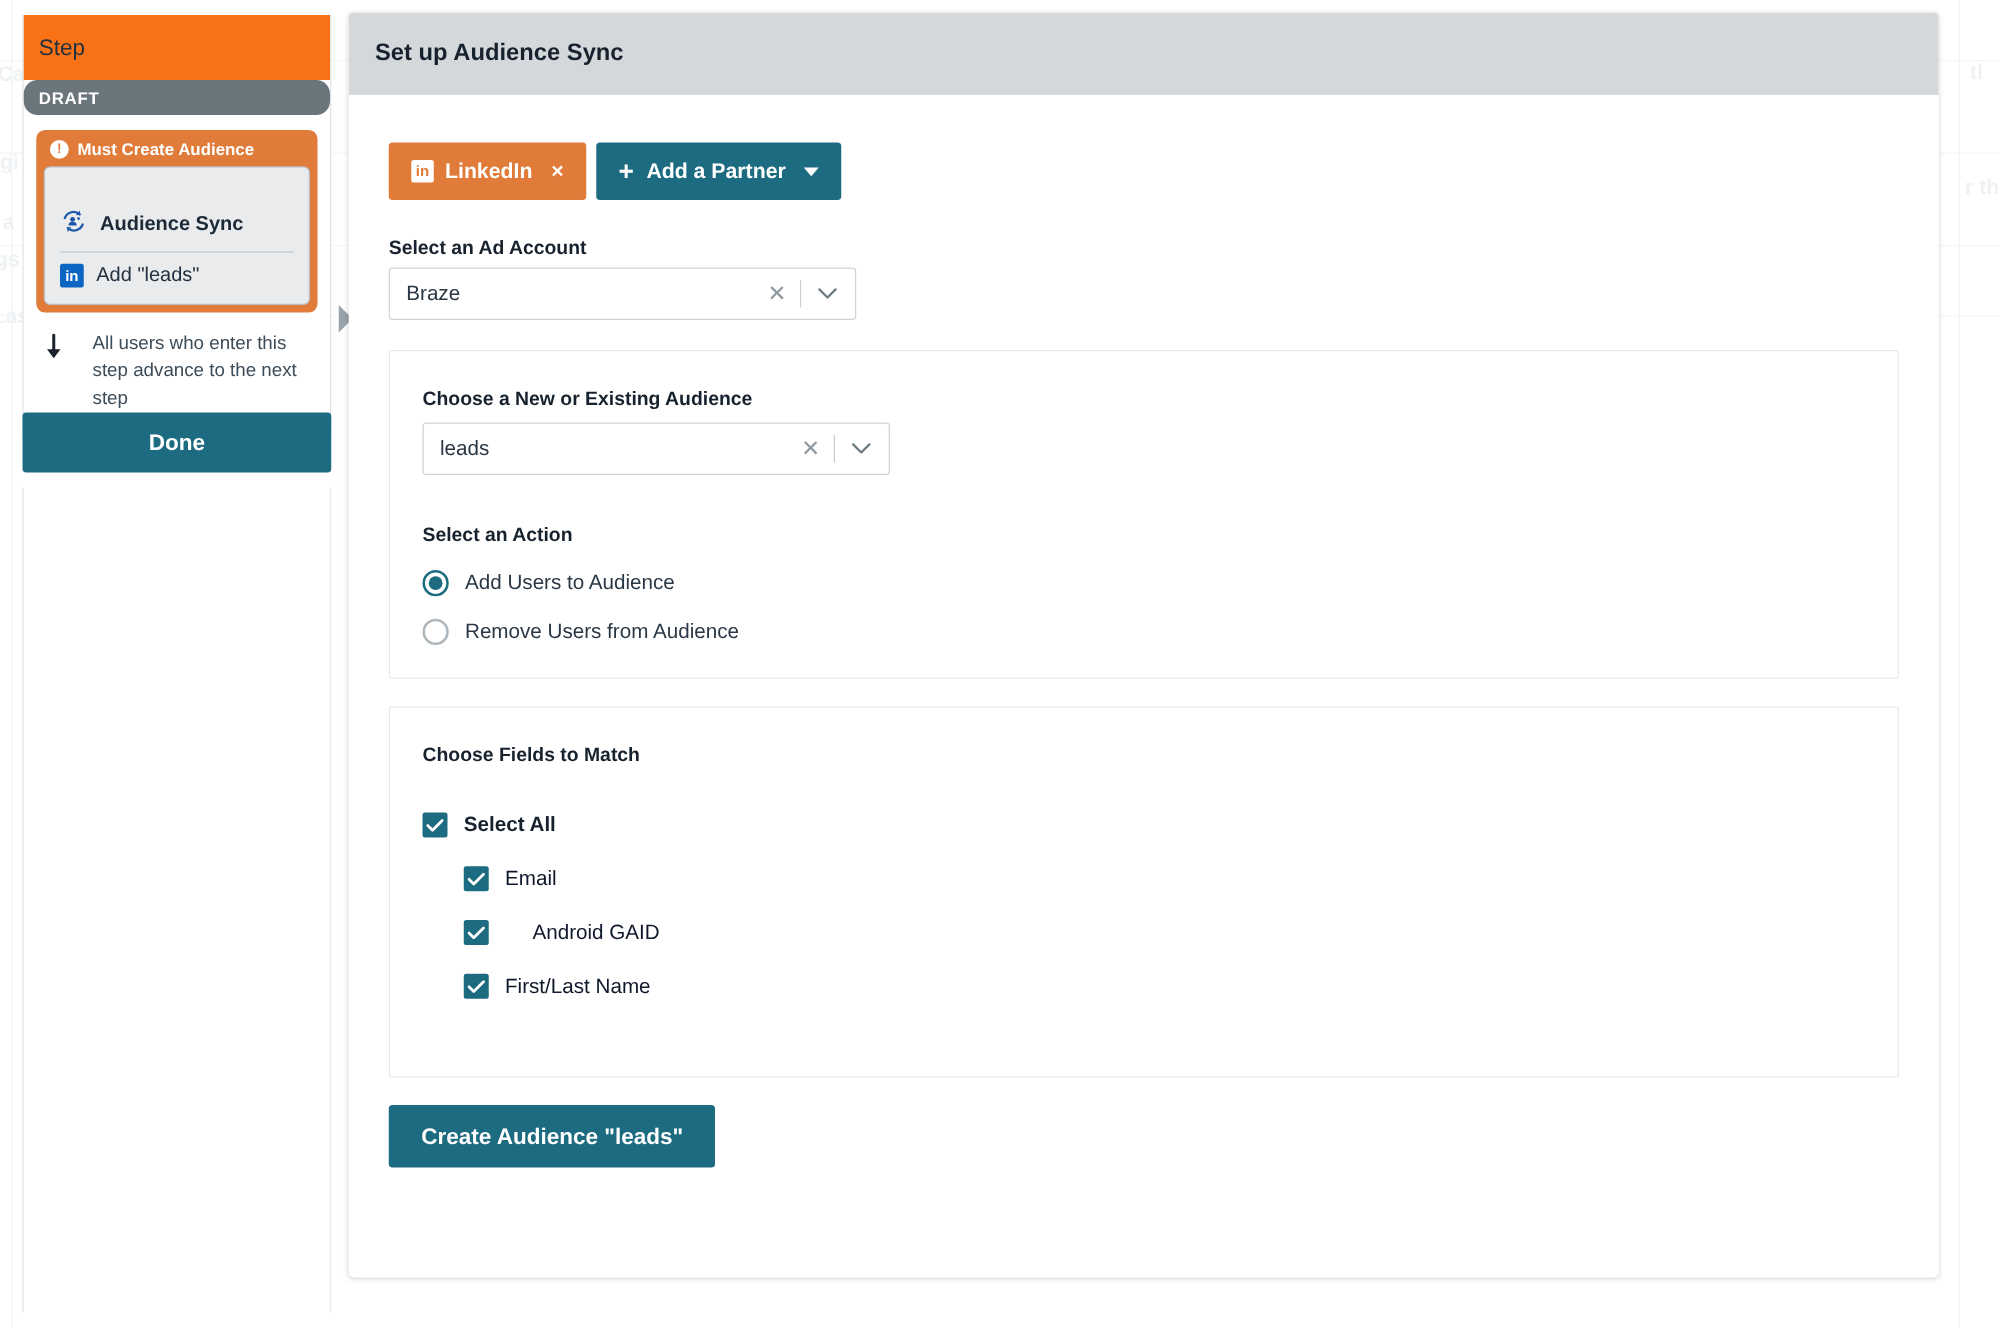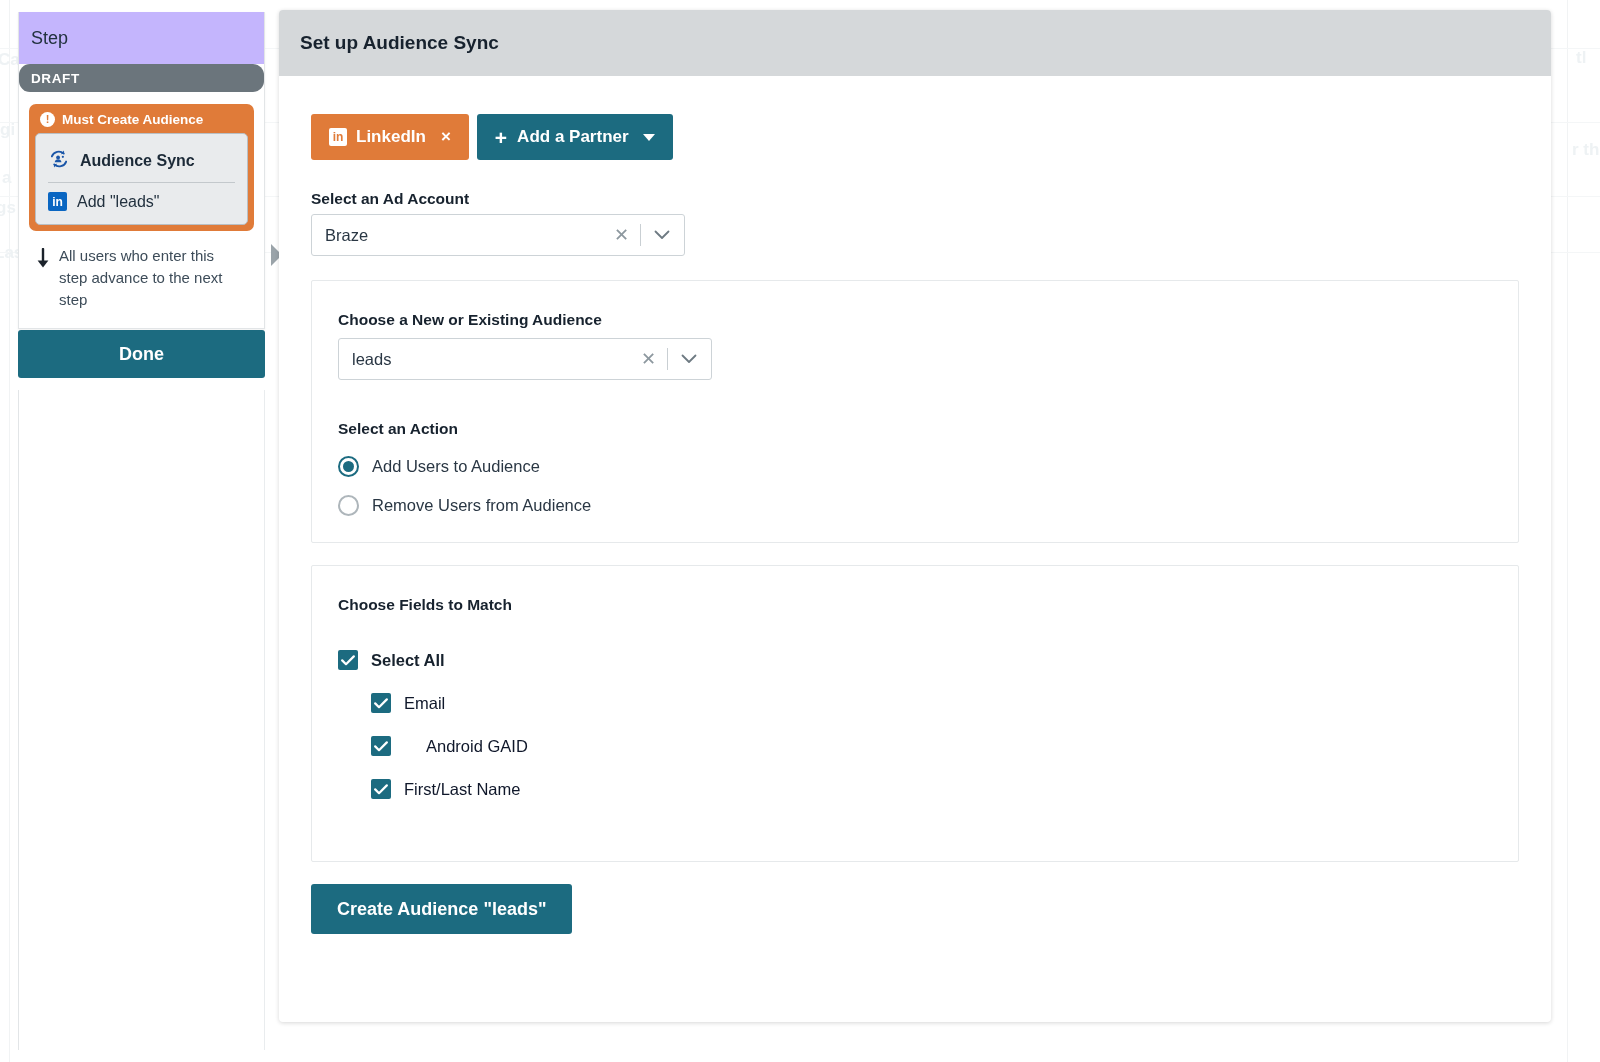--- a/index.html
+++ b/index.html
@@ -39,21 +39,21 @@
     position: absolute;
     left: 18px; top: 12px;
     width: 247px;
     background: #ffffff;
     border: 1px solid #e2e5e7;
     border-top: none;
     box-shadow: 0 1px 2px rgba(0,0,0,.06);
   }
   .step-head {
     height: 52px;
-    background: #c4b5fd;
+    background: #f97316;
     display: flex; align-items: center;
     padding-left: 12px;
     font-size: 18px;
     color: #22313f;
   }
   .step-draft {
     height: 28px;
     background: #6b757c;
     display: flex; align-items: center;
     padding-left: 12px;
@@ -85,21 +85,21 @@
     font-size: 11px; font-weight: 700;
     display: flex; align-items: center; justify-content: center;
     line-height: 1;
     flex: 0 0 auto;
   }
   .card-inner {
     background: #e9ebed;
     border: 1px solid #b9bfc4;
     border-radius: 5px;
     margin: 0 3px 3px 3px;
-    padding: 10px 12px 11px 12px;
+    padding: 28px 12px 11px 12px;
   }
   .card-row {
     display: flex; align-items: center; gap: 10px;
     padding: 4px 0 8px 0;
   }
   .card-row.second { padding: 9px 0 2px 0; }
   .card-divider { height: 1px; background: #c3c8cc; }
   .card-title {
     font-size: 16px; font-weight: 700; color: #1c2a38;
   }
@@ -118,21 +118,21 @@
   .card-arrow {
     position: absolute;
     left: 252px; top: 152px;
     width: 0; height: 0;
     border-top: 11px solid transparent;
     border-bottom: 11px solid transparent;
     border-left: 11px solid #9aa3a9;
   }
 
   .advance-note {
-    display: flex; gap: 8px;
+    display: flex; gap: 23px;
     padding: 14px 12px 4px 6px;
   }
   .down-arrow { flex: 0 0 auto; margin-top: 3px; }
   .advance-text {
     font-size: 15px; color: #3d4c59; line-height: 1.45;
   }
 
   .done-btn {
     position: absolute;
     left: 18px; top: 330px;

